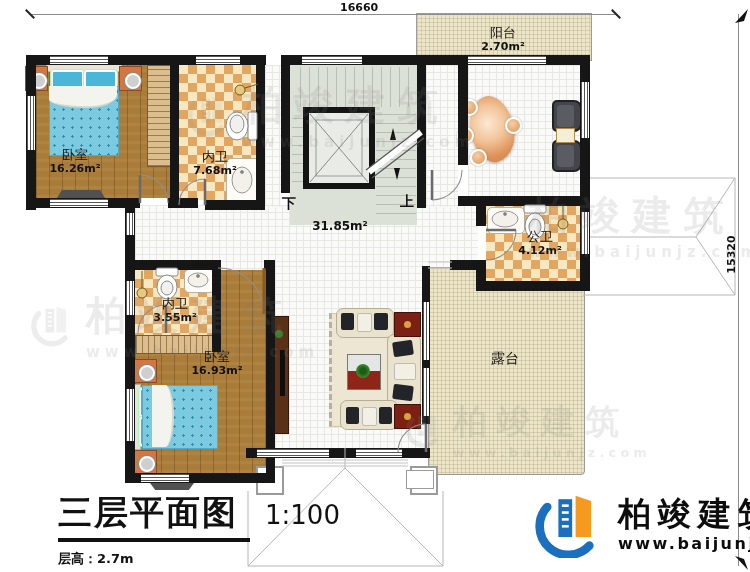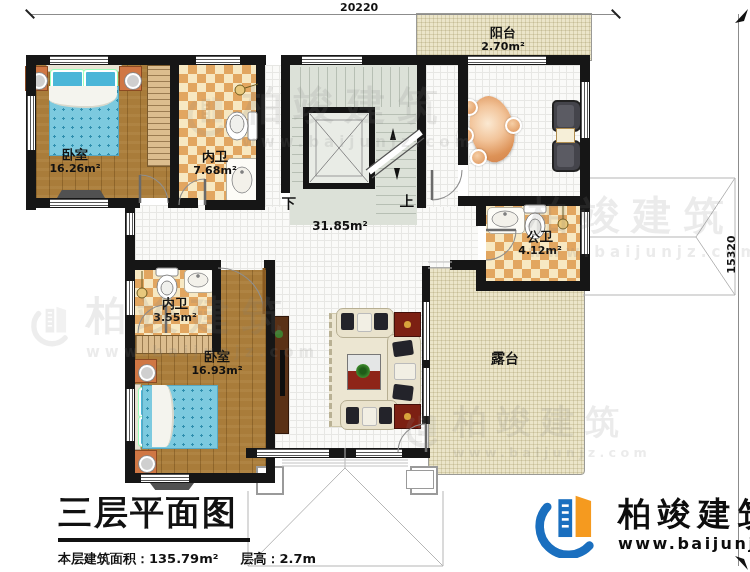--- a/index.html
+++ b/index.html
@@ -44,21 +44,21 @@
   .cushion{position:absolute;border-radius:2px;}
   .rug{background:#ece6d2;border:1px solid #cfc8ac;border-left:3px dashed #b9b194;}
   .vanity{background:#fdfcf7;border:1px solid #b5b0a0;border-radius:5px;z-index:9;}
   .stool{border-radius:50%;background:radial-gradient(circle at 40% 35%,#f6cfa6,#dd9257);
     border:2px solid #fff;box-shadow:0 0 2px rgba(0,0,0,.35);}
   .armchair{background:#44444b;border:2px solid #222;border-radius:5px 8px 8px 5px;}
   .armchair:before{content:"";position:absolute;left:3px;top:3px;right:6px;bottom:3px;
     background:#5b5b63;border-radius:3px;}
   
   .rlabel{position:absolute;text-align:center;z-index:30;color:#111;line-height:1.15;}
-  .rname{font-size:13px;font-weight:700;}
+  .rname{font-size:13px;font-weight:400;}
   .rarea{font-size:11px;font-weight:700;}
   .stair-label{position:absolute;z-index:30;font-size:14px;font-weight:700;color:#111;}
   .dim{position:absolute;z-index:30;font-size:11px;font-weight:700;color:#111;}
   .dimline{position:absolute;background:#8c8c8c;z-index:6;}
   .tick{position:absolute;width:12px;height:2px;background:#222;transform:rotate(45deg);z-index:7;}
   
   .wm{position:absolute;display:flex;align-items:center;gap:8px;z-index:40;opacity:.15;
     pointer-events:none;}
   .wm-cn{font-size:40px;font-weight:700;letter-spacing:12px;color:#7e7e7e;white-space:nowrap;}
   .wm-www{font-size:15px;font-weight:700;letter-spacing:5px;color:#7e7e7e;white-space:nowrap;}
@@ -76,21 +76,21 @@
   .pillar{position:absolute;background:#fff;border:2px solid #9a9a9a;z-index:6;}
 </style>
 </head>
 <body>
 
 <div id="canvas">
 
   <div class="dimline" style="left:30px;top:14px;width:586px;height:1px"></div>
   <div class="tick" style="left:24px;top:13px"></div>
   <div class="tick" style="left:610px;top:13px"></div>
-  <div class="dim" style="left:340px;top:1px">20220</div>
+  <div class="dim" style="left:340px;top:1px">16660</div>
   <div class="dimline" style="left:738px;top:14px;width:1px;height:552px"></div>
   <div class="dim" style="left:712px;top:248px;transform:rotate(-90deg)">15320</div>
 
   <div class="abs cream" style="left:416px;top:13px;width:174px;height:46px"></div>
   <div class="abs cream" style="left:428px;top:267px;width:155px;height:206px;border-radius:0 0 4px 10px"></div>
   <div class="abs tile" style="left:135px;top:205px;width:343px;height:87px"></div>
   <div class="abs tile" style="left:265px;top:65px;width:16px;height:142px"></div>
   <div class="abs tile" style="left:426px;top:65px;width:32px;height:142px"></div>
   <div class="abs tile" style="left:275px;top:266px;width:147px;height:192px"></div>
   <div class="abs tile" style="left:468px;top:65px;width:112px;height:131px"></div>
@@ -390,24 +390,24 @@
     </svg>
     <div>
         <div class="wm-cn">柏竣建筑</div>
          <div class="wm-www">www.baijunjz.com</div>
       </div>
   </div>
 
   <div class="titleblock">
     <div class="titlerow">
       <span class="maintitle">三层平面图</span>
+      <span class="scale">1:100</span>
     </div>
     <div class="titleline"></div>
     <div class="subrow">
-      <span><span>本层建筑面积：</span><span>135.79m²</span></span>
       <span><span>层高：</span><span>2.7m</span></span>
     </div>
   </div>
 
   <div class="logoblock">
     <svg width="86" height="66" viewBox="0 0 100 76">
       <path d="M27,17 A30,30 0 1 0 76,62" fill="none" stroke="#1a6fbf" stroke-width="10" stroke-linecap="round"></path>
       <rect x="40" y="8" width="16" height="44" fill="#1a6fbf"></rect>
       <rect x="44" y="14" width="8" height="3" fill="#fff"></rect>
         <rect x="44" y="22" width="8" height="3" fill="#fff"></rect>

